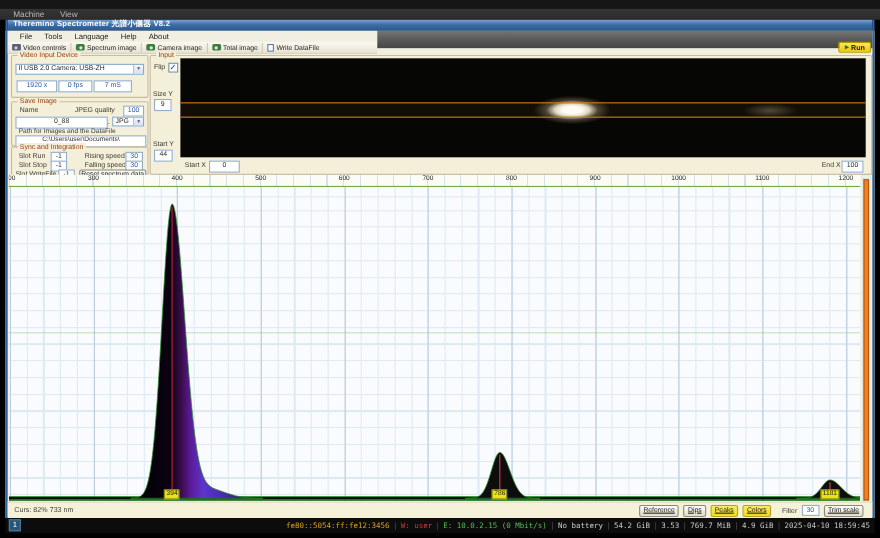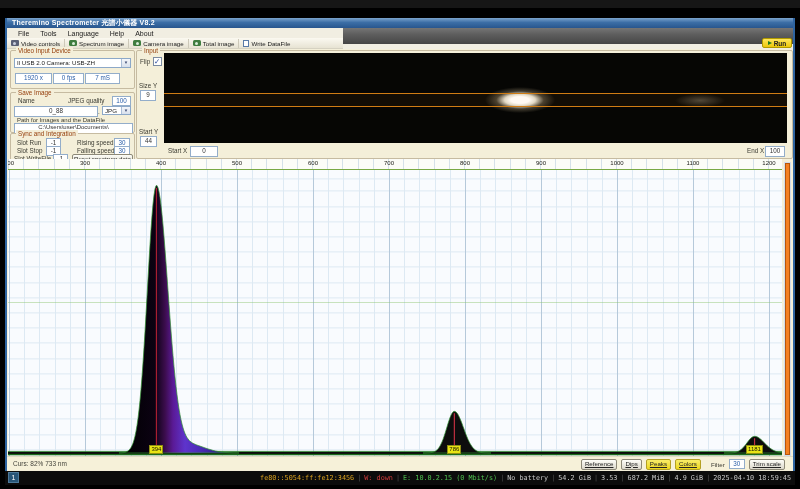--- a/index.html
+++ b/index.html
@@ -90,20 +90,24 @@
            font-family:"DejaVu Sans Mono",monospace;font-size:6.8px;white-space:nowrap;}
   .i3right .sep{color:#4f4f4f;margin:0 3px;}
   .blackfoot{left:0;top:485px;width:800px;height:4px;background:#000;}
 </style>
 </head>
 <body>
 
 <div id="screen">
 
   <div class="abs vm-top"></div>
+  <div class="abs vm-menu">
+    <span>Machine</span>
+    <span>View</span>
+  </div>
 
   <div class="abs titlebar">
     <span>Theremino  Spectrometer  光譜小儀器 V8.2</span>
   </div>
 
   <div class="abs appbody"></div>
 
   <div class="abs menubar">
     <span class="mi">File</span>
     <span class="mi">Tools</span>
@@ -261,31 +265,31 @@
       <span class="vbox" style="width:14px;height:8.5px;display:inline-block;">30</span>
       <span class="bevel sbtn"><u>Trim scale</u></span>
     </div>
   </div>
 
   <div class="abs i3bar">
     <div class="ws">1</div>
     <div class="i3right" id="i3right">
         <span style="color: rgb(219, 162, 31);">fe80::5054:ff:fe12:3456</span>
         <span class="sep">|</span>
-        <span style="color: rgb(210, 60, 60);">W: down</span>
+        <span style="color: rgb(210, 60, 60);">W: user</span>
         <span class="sep">|</span>
         <span style="color: rgb(79, 192, 79);">E: 10.0.2.15 (0 Mbit/s)</span>
         <span class="sep">|</span>
         <span style="color: rgb(200, 200, 200);">No battery</span>
         <span class="sep">|</span>
         <span style="color: rgb(200, 200, 200);">54.2 GiB</span>
         <span class="sep">|</span>
         <span style="color: rgb(200, 200, 200);">3.53</span>
         <span class="sep">|</span>
-        <span style="color: rgb(200, 200, 200);">687.2 MiB</span>
+        <span style="color: rgb(200, 200, 200);">769.7 MiB</span>
         <span class="sep">|</span>
         <span style="color: rgb(200, 200, 200);">4.9 GiB</span>
         <span class="sep">|</span>
         <span style="color: rgb(200, 200, 200);">2025-04-10 18:59:45</span>
       </div>
   </div>
   <div class="abs blackfoot"></div>
 
 </div>
 

